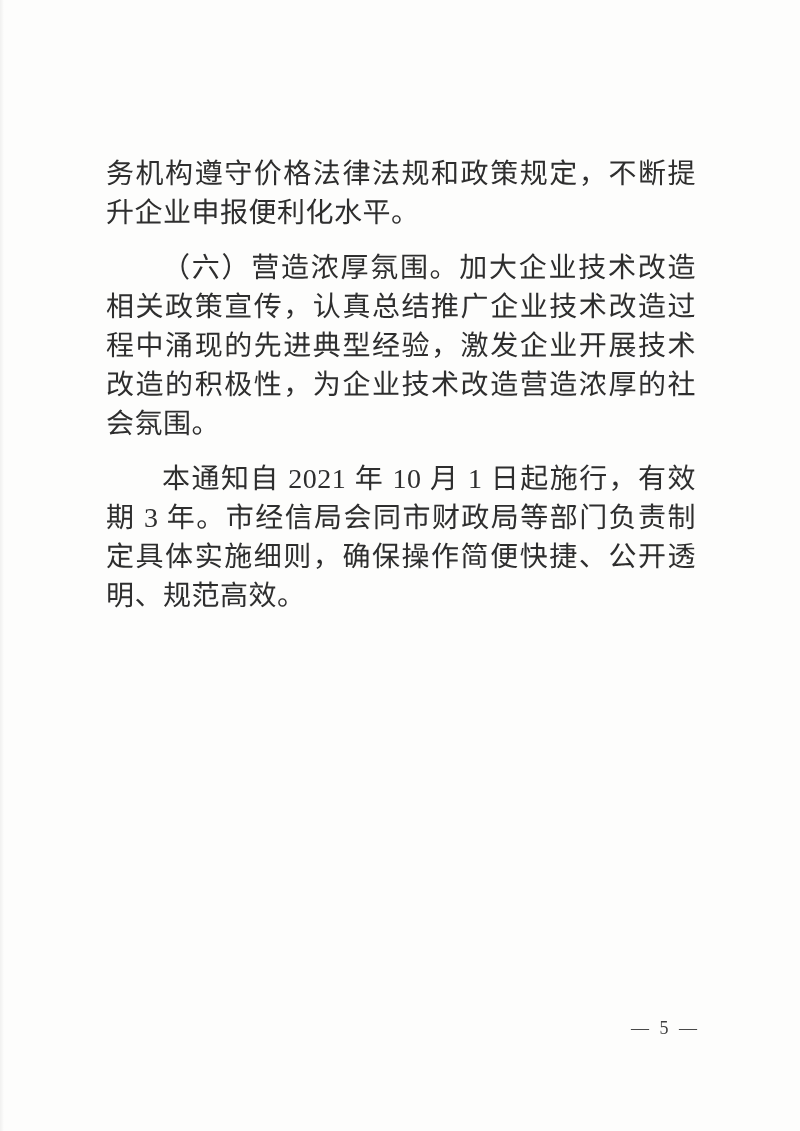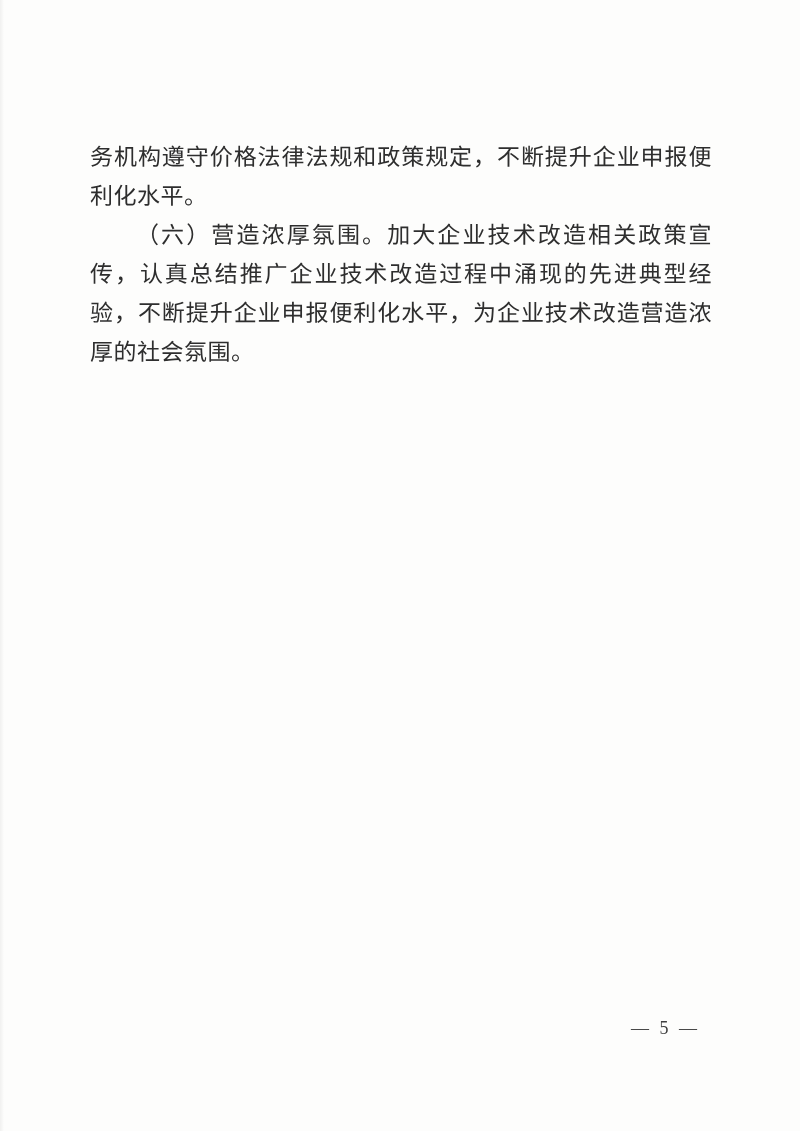--- a/index.html
+++ b/index.html
@@ -25,22 +25,22 @@
     background: linear-gradient(to right, rgba(0,0,0,0.05), rgba(0,0,0,0));
     pointer-events: none;
   }
   .content {
     position: absolute;
     left: 90px;
     right: 88px;
     top: 138px;
   }
   .content p {
-    margin: 0;
-    font-size: 23px;
+    margin: 16px;
+    font-size: 28px;
     line-height: 39px;
     text-align: justify;
     text-justify: inter-ideograph;
     letter-spacing: 0.5px;
   }
   .content p.indent {
     text-indent: 2em;
   }
   .footer-pagenum {
     position: absolute;
@@ -52,17 +52,18 @@
     letter-spacing: 3px;
     font-family: "Liberation Serif", "DejaVu Serif", serif;
   }
 </style>
 </head>
 <body>
 
 <div class="page">
   <div class="content">
     <p>务机构遵守价格法律法规和政策规定，不断提升企业申报便利化水平。</p>
-    <p class="indent">（六）营造浓厚氛围。加大企业技术改造相关政策宣传，认真总结推广企业技术改造过程中涌现的先进典型经验，不断提升企业申报便利化水平，为企业技术改造营造浓厚的社会氛围。</p>
+    <p class="indent">（六）营造浓厚氛围。加大企业技术改造相关政策宣传，认真总结推广企业技术改造过程中涌现的先进典型经验，激发企业开展技术改造的积极性，为企业技术改造营造浓厚的社会氛围。</p>
+    <p class="indent">本通知自 2021 年 10 月 1 日起施行，有效期 3 年。市经信局会同市财政局等部门负责制定具体实施细则，确保操作简便快捷、公开透明、规范高效。</p>
   </div>
 
   <div class="footer-pagenum">— 5 —</div>
 </div>
 
 </body></html>

